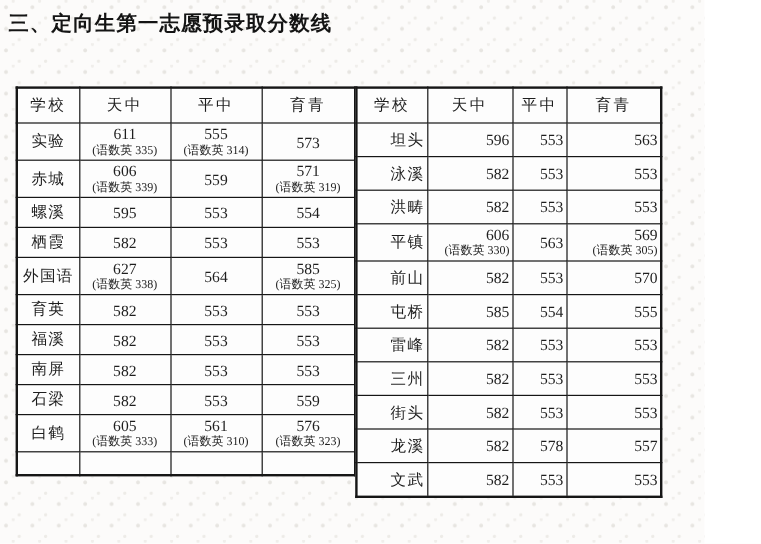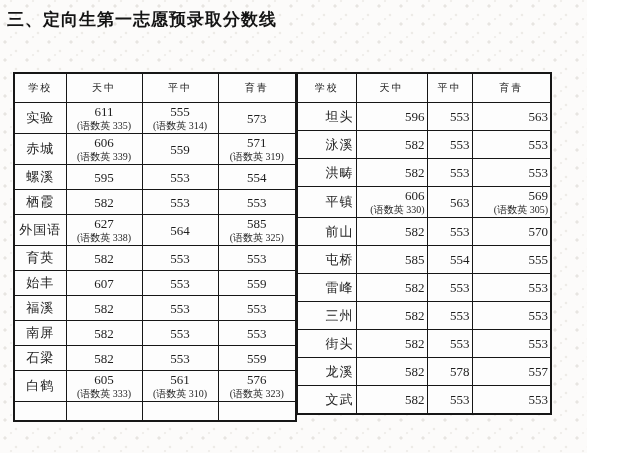--- a/index.html
+++ b/index.html
@@ -31,21 +31,21 @@
   }
   table.t0 { left: 13px; }
   table.t1 { left: 296px; }
   .score-table th, .score-table td {
     border: 1px solid #161616;
     text-align: center; vertical-align: middle;
     padding: 1px 2px;
     font-weight: normal;
     overflow: hidden;
   }
-  .score-table th { height: 26px; font-size: 10px; letter-spacing: 2px; }
+  .score-table th { height: 26px; font-size: 13px; letter-spacing: 2px; }
   .t0 td { height: 22px; }
   .t1 td { height: 25px; text-align: right; }
   .t0 tr:last-child td { height: 16px; }
   td .main { font-size: 13px; line-height: 15px; }
   td .sub  { font-size: 10px; line-height: 13px; white-space: nowrap; }
   td.school { letter-spacing: 1px; }
 </style>
 </head>
 <body>
 
@@ -139,32 +139,20 @@
             <div class="main">582</div>
           </td>
           <td class="score">
             <div class="main">553</div>
           </td>
           <td class="score">
             <div class="main">553</div>
           </td>
         </tr>
         <tr>
-          <td class="school">始丰</td>
-          <td class="score">
-            <div class="main">607</div>
-          </td>
-          <td class="score">
-            <div class="main">553</div>
-          </td>
-          <td class="score">
-            <div class="main">559</div>
-          </td>
-        </tr>
-        <tr>
           <td class="school">福溪</td>
           <td class="score">
             <div class="main">582</div>
           </td>
           <td class="score">
             <div class="main">553</div>
           </td>
           <td class="score">
             <div class="main">553</div>
           </td>

